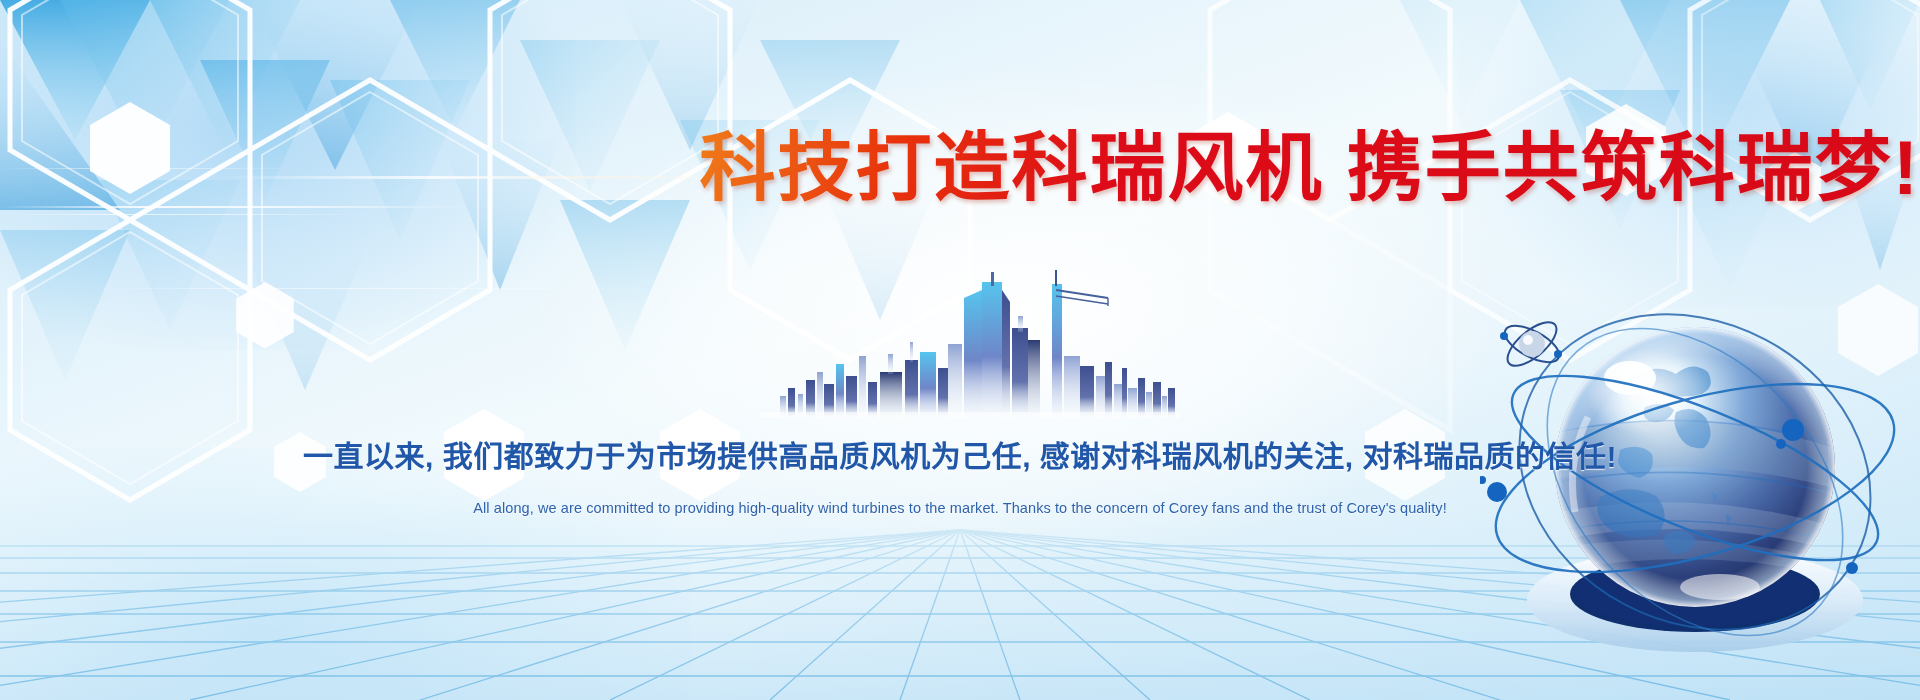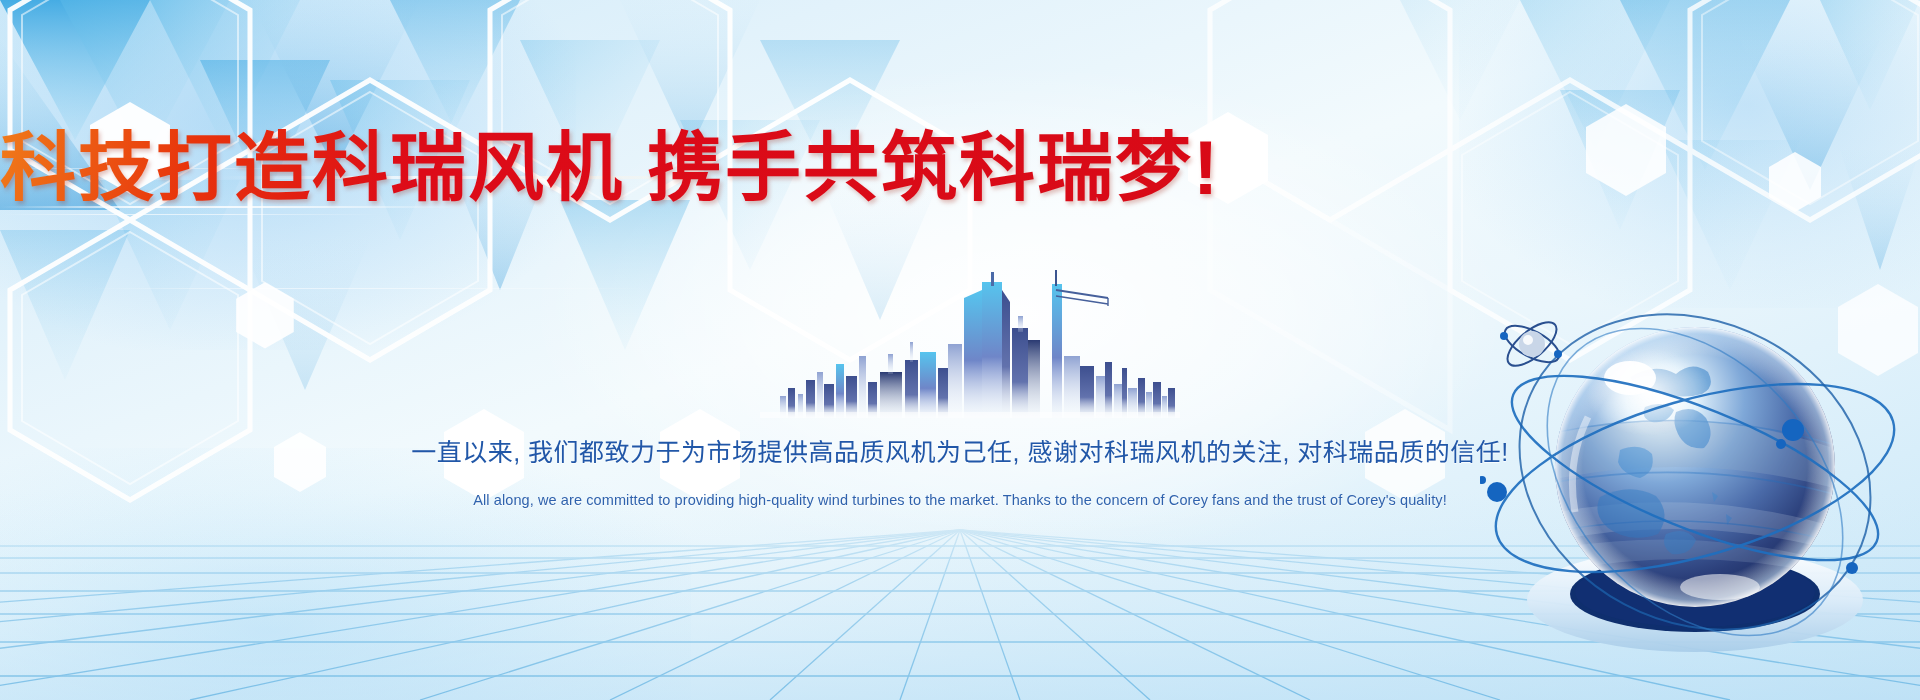--- a/index.html
+++ b/index.html
@@ -71,21 +71,21 @@
     overflow: hidden;
   }
   .floor svg { display: block; width: 100%; height: 100%; }
 
   
   .content {
     position: absolute;
     inset: 0;
     display: flex;
     flex-direction: column;
-    align-items: flex-start;
+    align-items: flex-end;
   }
 
   .headline {
     margin-top: 128px;
     font-size: 76px;
     line-height: 1.05;
     font-weight: bold;
     letter-spacing: 2px;
     white-space: nowrap;
     background: linear-gradient(105deg, #f07a1a 0%, #e8340c 16%, #dd0b18 34%, #d80a17 100%);
@@ -96,25 +96,26 @@
     filter: drop-shadow(2px 3px 2px rgba(160,40,20,0.28));
   }
 
   .subwrap {
     position: absolute;
     top: 432px;
     left: 0; right: 0;
     text-align: center;
   }
   .sub-cn {
-    font-size: 25px;
+    font-size: 30px;
     color: #2157a8;
     letter-spacing: .5px;
     white-space: nowrap;
     text-shadow: 0 1px 1px rgba(255,255,255,0.9);
+    font-weight: bold;
   }
   .sub-en {
     margin-top: 24px;
     font-size: 14.5px;
     color: #2f62ad;
     letter-spacing: .1px;
     white-space: nowrap;
     text-shadow: 0 1px 1px rgba(255,255,255,0.85);
   }
 

